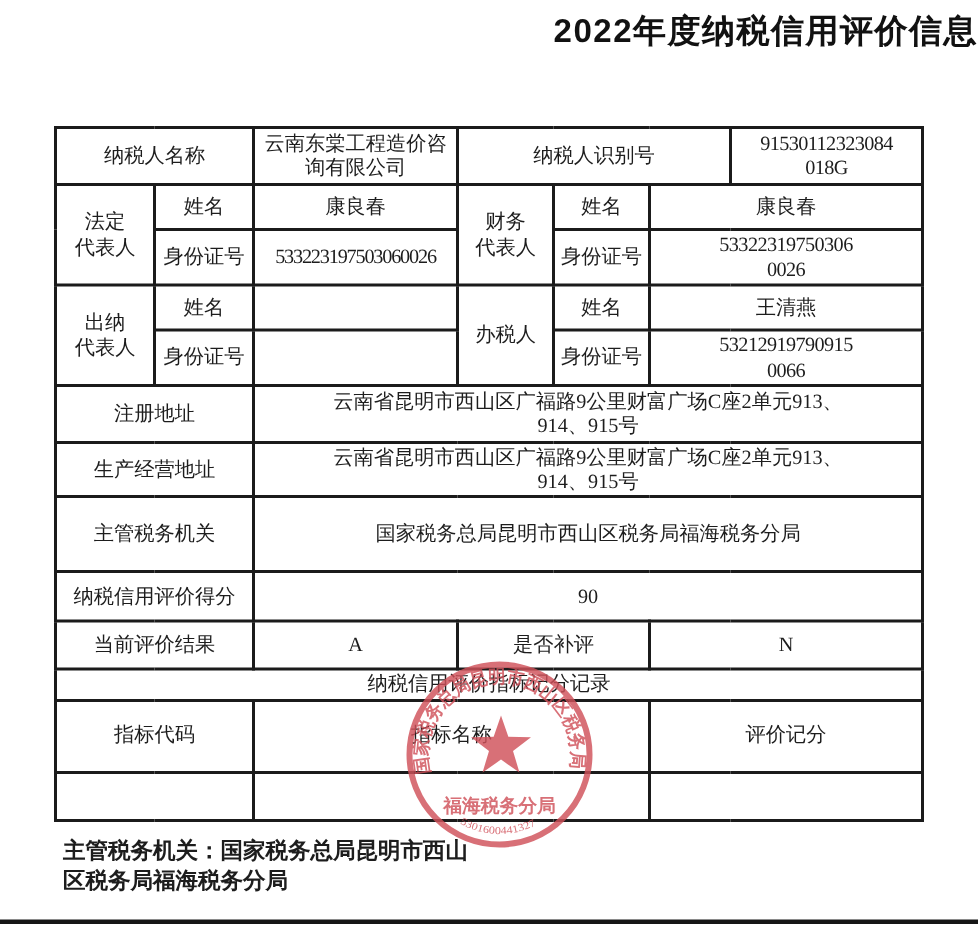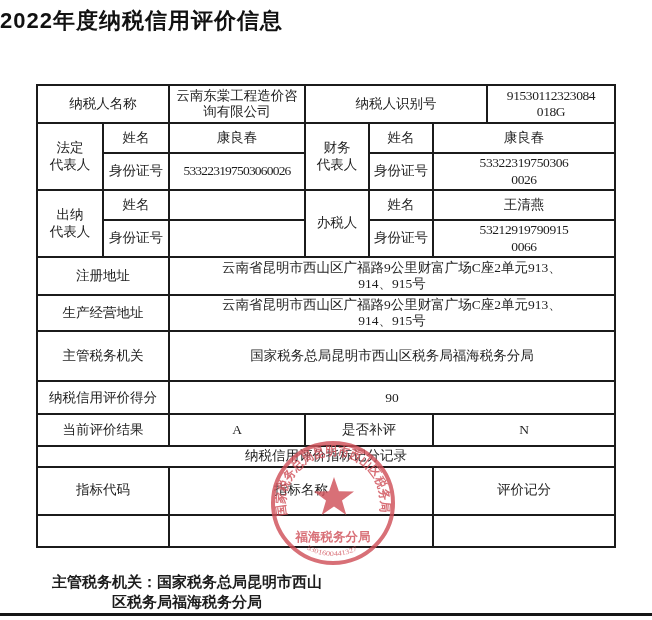--- a/index.html
+++ b/index.html
@@ -1,42 +1,42 @@
 <!DOCTYPE html>
 <html><head>
 <meta charset="utf-8">
 <style>
   html,body{margin:0;padding:0;background:#ffffff;}
   .doc{
     position:relative;width:652px;height:620px;background:#ffffff;
     font-family:"Liberation Serif","DejaVu Serif",serif;color:#1d1d1d;overflow:hidden;
   }
   .title{
-    position:absolute;top:6px;left:0;width:100%;text-align:left;
+    position:absolute;top:6px;left:0;width:100%;text-align:right;
     font-family:"Liberation Sans","DejaVu Sans",sans-serif;
     font-size:22px;font-weight:700;letter-spacing:1px;color:#111;
   }
   table.main{
     position:absolute;left:36px;top:84px;width:578px;
     border-collapse:collapse;table-layout:fixed;
   }
   table.main td{
     border:2px solid #1b1b1b;text-align:center;vertical-align:middle;
     font-size:13.5px;line-height:1.2;padding:1px 2px;
     white-space:pre-line;overflow:hidden;
   }
   td.num{font-size:12.5px;letter-spacing:-0.4px;}
   td.numline{font-size:12.5px;letter-spacing:-0.8px;white-space:nowrap;}
   .stamp{
     position:absolute;left:263px;top:433px;width:140px;height:140px;
     opacity:0.82;pointer-events:none;z-index:5;
   }
   .stamp text{font-family:"Liberation Serif","DejaVu Serif",serif;}
   .footer-left{
-    position:absolute;left:42px;top:572px;width:290px;text-align:center;
+    position:absolute;left:42px;top:558px;width:290px;text-align:left;
     font-weight:700;font-size:15px;line-height:1.35;white-space:pre-line;
   }
   .footer-right{
     position:absolute;left:426px;top:573px;font-weight:700;font-size:15px;
   }
   .bottom-line{position:absolute;left:0;top:613px;width:652px;height:3px;background:#161616;}
 </style>
 </head>
 <body>
 

